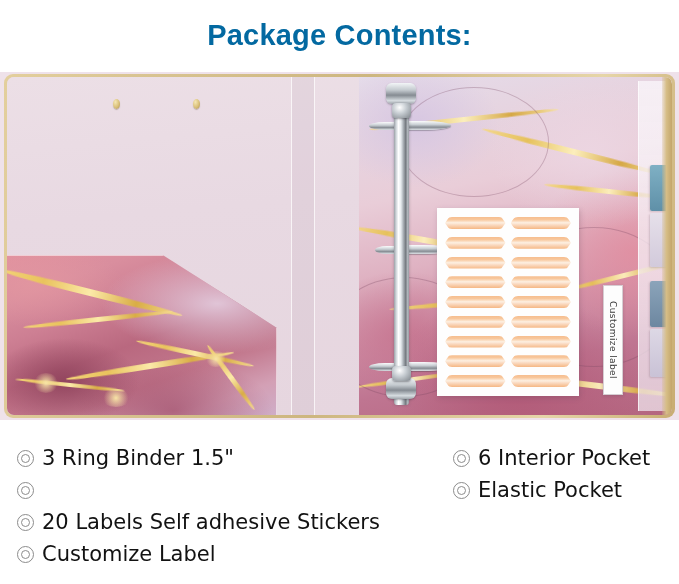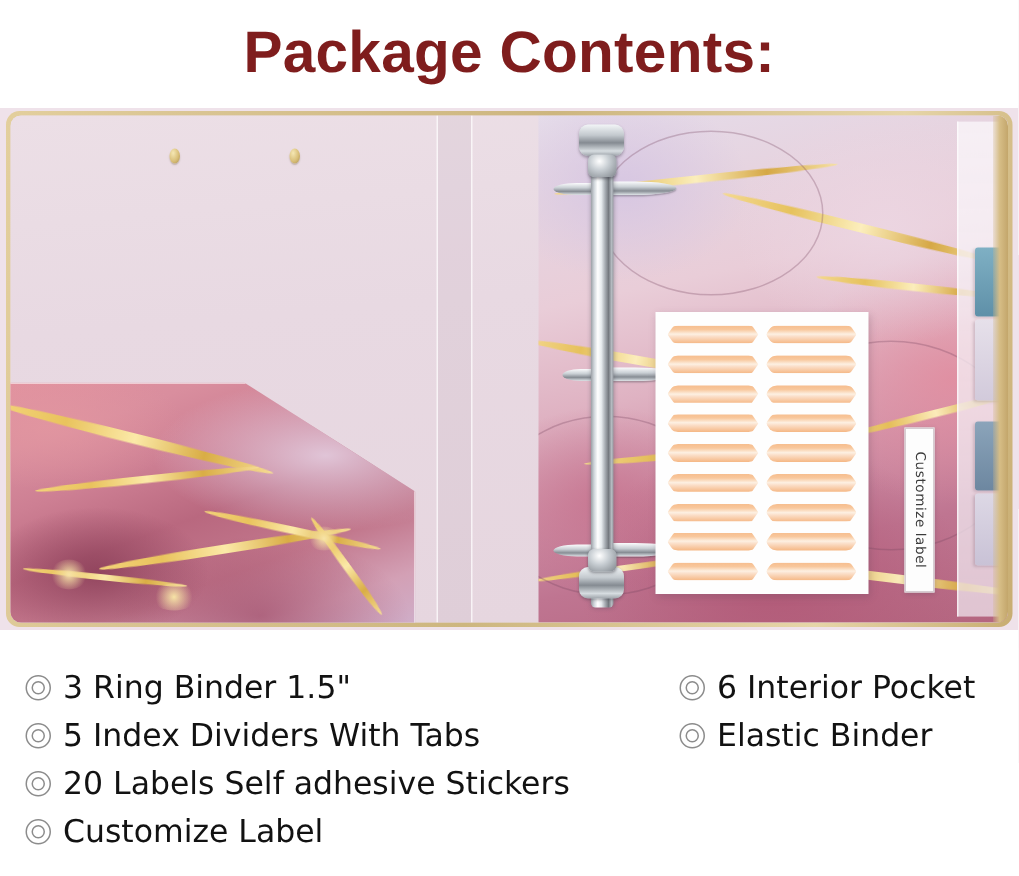--- a/index.html
+++ b/index.html
@@ -18,23 +18,23 @@
   
   .title-bar {
     width: 679px;
     height: 70px;
     display: flex;
     align-items: center;
     justify-content: center;
     background: #ffffff;
   }
   .title-text {
-    font-size: 39px;
+    font-size: 29px;
     font-weight: bold;
-    color: #7f1d1d;
+    color: #0369a1;
     letter-spacing: 0.2px;
     line-height: 1;
     white-space: nowrap;
     text-align: right;
   }
 
   
   .photo {
     position: absolute;
     left: 0; top: 72px;
@@ -460,36 +460,35 @@
 
 <div class="contents">
 
   <div class="col col-left">
     <div class="item">
       <span class="bullet"></span>
       <span class="item-text">3 Ring Binder 1.5"</span>
     </div>
     <div class="item">
       <span class="bullet"></span>
-      <span class="item-text">5 Index Dividers With Tabs</span>
     </div>
     <div class="item">
       <span class="bullet"></span>
       <span class="item-text">20 Labels Self adhesive Stickers</span>
     </div>
     <div class="item">
       <span class="bullet"></span>
       <span class="item-text">Customize Label</span>
     </div>
   </div>
 
   <div class="col col-right">
     <div class="item">
       <span class="bullet"></span>
       <span class="item-text">6 Interior Pocket</span>
     </div>
     <div class="item">
       <span class="bullet"></span>
-      <span class="item-text">Elastic Binder</span>
+      <span class="item-text">Elastic Pocket</span>
     </div>
   </div>
 
 </div>
 
 </body></html>

